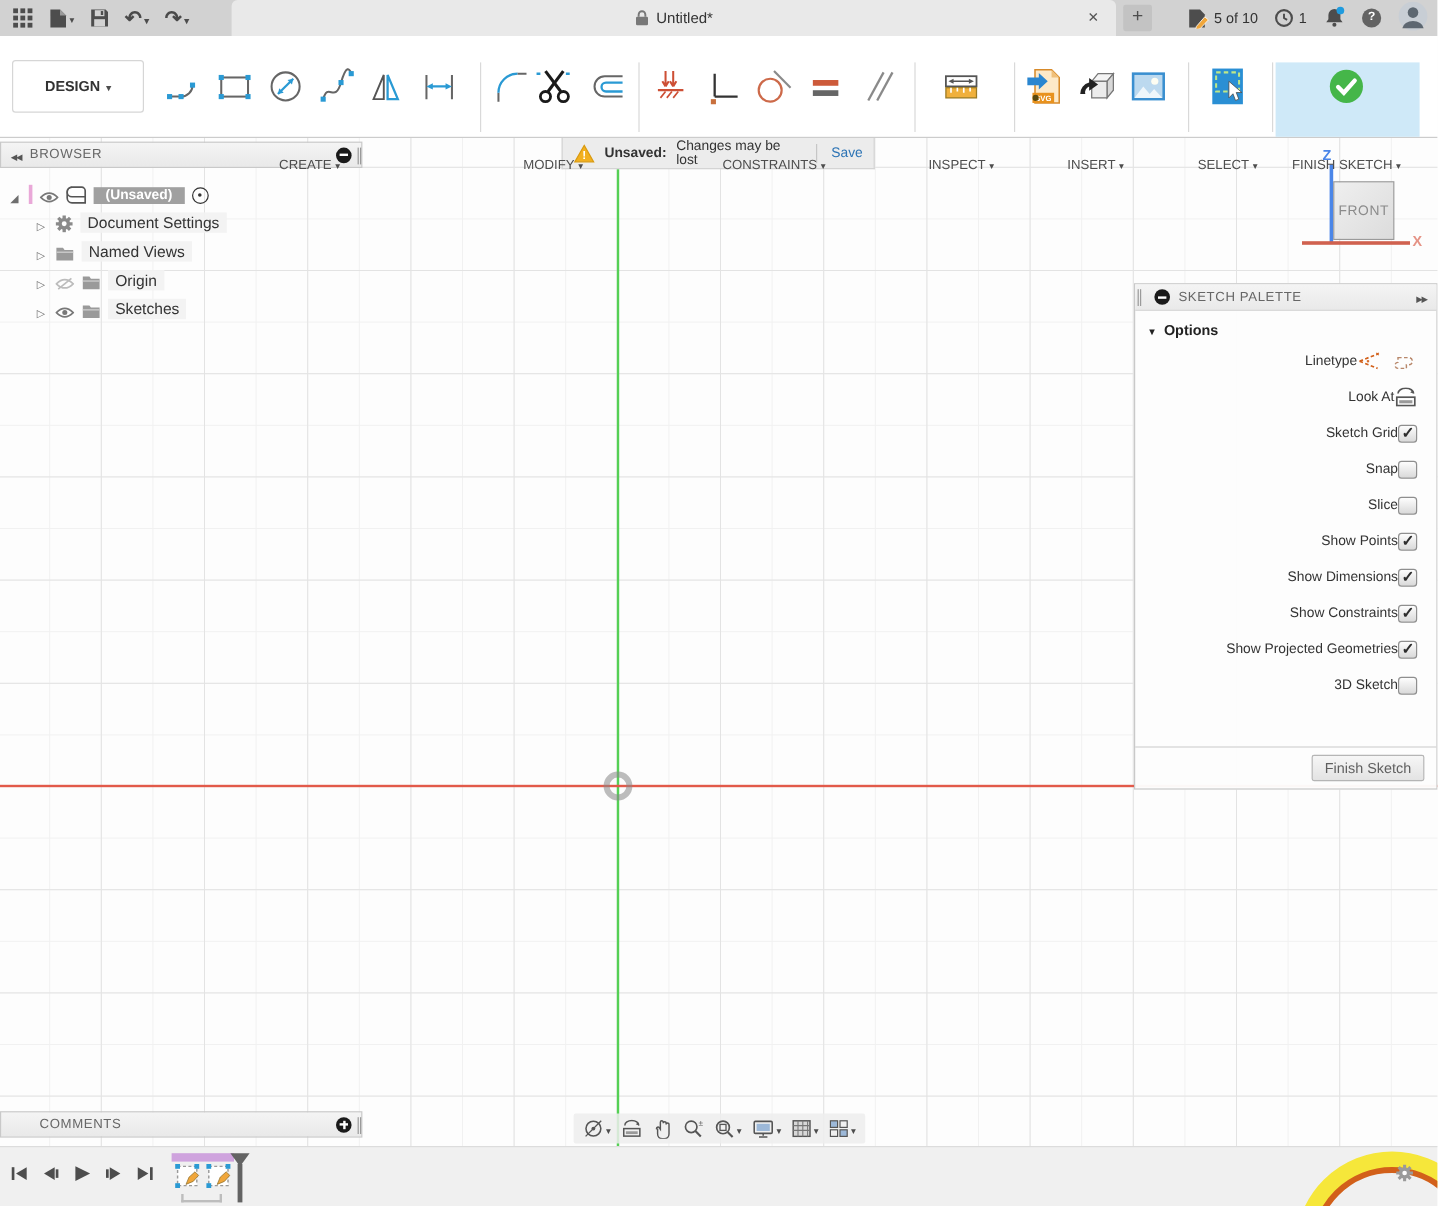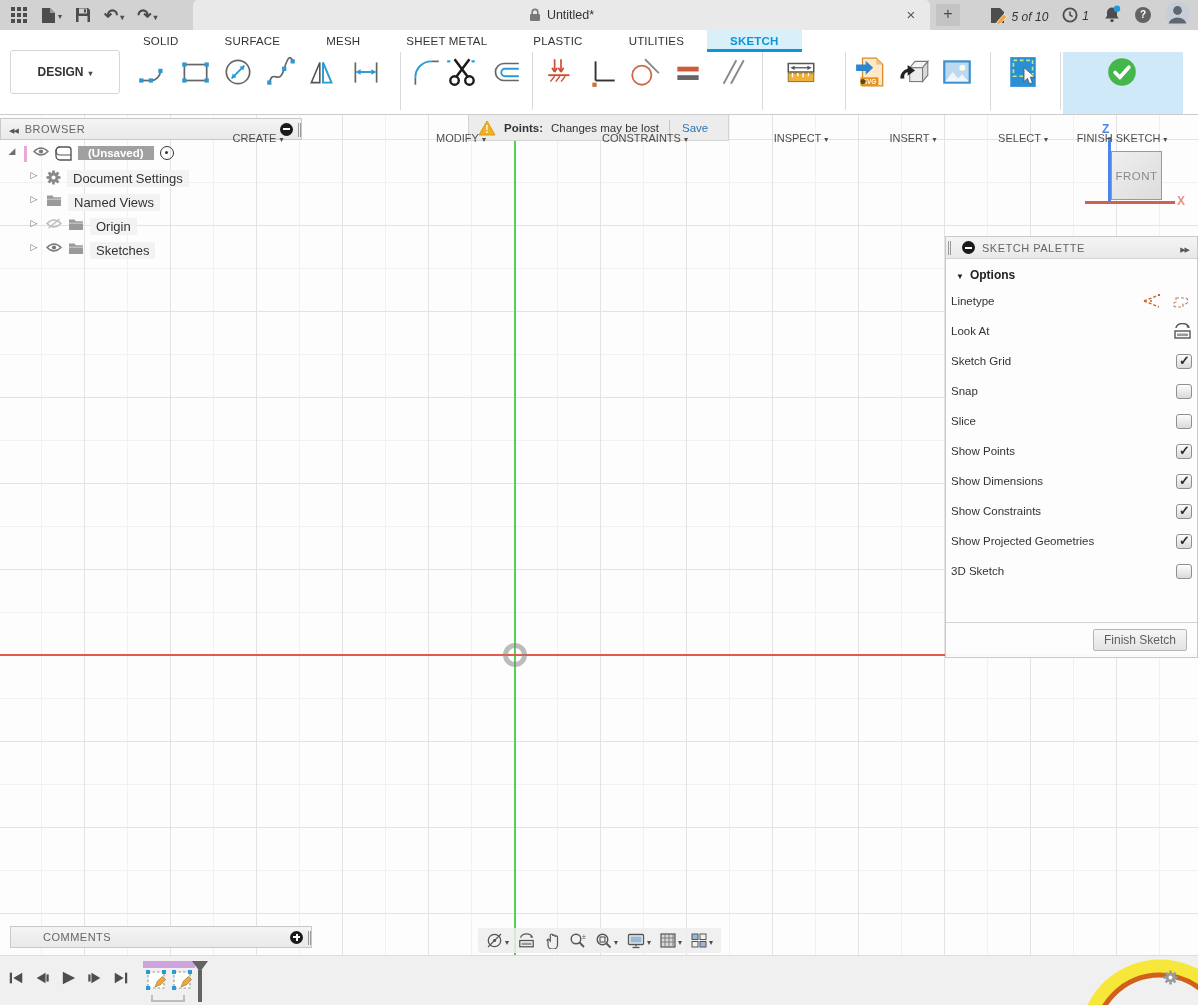--- a/index.html
+++ b/index.html
@@ -12,21 +12,21 @@
   .tb-left { position:absolute; left:0; top:0; height:30px; display:flex; align-items:center; gap:13px; padding-left:10px; }
   .tb-ico { display:flex; align-items:center; gap:2px; cursor:pointer; }
   .caret::after { content:"▾"; font-size:8px; color:#4d4d4d; }
   .doc-tab { position:absolute; left:193px; top:0; width:737px; height:30px; background:#e9e9e9; border-radius:5px 5px 0 0; display:flex; align-items:center; justify-content:center; gap:6px; }
   .doc-tab .close { position:absolute; right:10px; top:6px; width:18px; height:18px; text-align:center; line-height:17px; font-size:15px; color:#555; cursor:pointer; }
   .doc-tab .close::after { content:"×"; }
   .tab-title { font-size:12.5px; color:#333; }
   .newtab-btn { position:absolute; left:936px; top:4px; width:24px; height:22px; background:#c3c3c3; border-radius:2px; color:#4d4d4d; font-size:16px; text-align:center; line-height:20px; cursor:pointer; }
   .newtab-btn::after { content:"+"; }
   .tb-right { position:absolute; right:8px; top:0; height:30px; display:flex; align-items:center; gap:14px; }
-  .count-wrap { display:flex; align-items:flex-end; gap:4px; font-size:12px; color:#333;font-style:italic; }
+  .count-wrap { display:flex; align-items:center; gap:4px; font-size:12px; color:#333; }
   .help-circle { width:16px; height:16px; border-radius:50%; background:#636363; color:#fff; font-size:10px; font-weight:bold; text-align:center; line-height:16px; }
   .help-circle::after { content:"?"; }
   .bell-wrap { position:relative; }
 
   
   .ribbon { position:absolute; left:0; top:30px; width:1198px; height:85px; background:#fff; border-bottom:1px solid #ccc; z-index:30; }
   .ribbon-tabs { position:absolute; left:120px; top:0; height:22px; display:flex; }
   .r-tab { padding:0 23px; line-height:22px; font-size:11.5px; color:#333; letter-spacing:.2px; cursor:pointer; }
   .r-tab.active { background:#d9effa; color:#0a96d7; border-bottom:3px solid #0a96d7; font-weight:bold; }
   .design-btn { position:absolute; left:10px; top:20px; width:110px; height:44px; background:#fff; border:1px solid #d6d6d6; border-radius:3px; display:flex; align-items:center; justify-content:center; gap:5px; font-size:12px; font-weight:bold; color:#333; cursor:pointer; }
@@ -57,21 +57,21 @@
   .circle-plus::after { content:""; position:absolute; left:3px; right:3px; top:5.5px; height:2px; background:#fff; }
   .circle-plus::before { content:""; position:absolute; top:3px; bottom:3px; left:5.5px; width:2px; background:#fff; }
   .dbl-left::after { content:"◀◀"; font-size:7px; color:#555; letter-spacing:-1px; }
   .dbl-right::after { content:"▶▶"; font-size:7px; color:#555; letter-spacing:-1px; }
   .grip { width:3px; height:14px; border-left:1px solid #9a9a9a; border-right:1px solid #9a9a9a; }
 
   .browser-panel { position:absolute; left:0; top:118px; width:306px; z-index:10; }
   .browser-panel .panel-header { width:302px; }
   .b-grip { position:absolute; right:0; top:4px; }
   .tree { padding:6px 0 0 6px; }
-  .tree-row { display:flex; align-items:flex-start; height:24px; gap:6px; }
+  .tree-row { display:flex; align-items:flex-end; height:24px; gap:6px; }
   .tw { width:12px; text-align:center; font-size:9px; color:#555; cursor:pointer; flex:0 0 auto; }
   .tw.open::after { content:"◢"; color:#6e6e6e; }
   .tw.closed::after { content:"▷"; color:#6e6e6e; }
   .doc-color-bar { width:3px; height:16px; background:#e9a8d8; }
   .tree-label { background:rgba(242,242,242,.92); padding:1px 6px; font-size:13px; color:#333; cursor:pointer; }
   .root-label { background:#a0a0a0; color:#fff; padding:1px 10px; font-size:11.5px; font-weight:bold; cursor:pointer; }
   .target-ico { width:14px; height:14px; border:1.5px solid #333; border-radius:50%; position:relative; cursor:pointer; }
   .target-ico::after { content:""; position:absolute; left:4px; top:4px; width:3px; height:3px; border-radius:50%; background:#333; }
 
   .warnbar { position:absolute; left:468px; top:115px; width:261px; height:26px; background:#ececec; border:1px solid #d4d4d4; border-top:none; display:flex; align-items:center; gap:8px; padding:0 9px; z-index:12; }
@@ -86,21 +86,21 @@
   .vc-face { position:absolute; left:26px; top:29px; width:51px; height:49px; background:linear-gradient(135deg,#efefef,#dcdcdc); border:1px solid #9a9a9a; color:#8b8b8b; font-size:11.5px; display:flex; align-items:center; justify-content:center; letter-spacing:.5px; cursor:pointer; }
   .vc-xline { position:absolute; left:0; top:79px; width:90px; height:2.5px; background:#d0614f; }
   .vc-x { position:absolute; left:92px; top:72px; color:#e59386; font-size:12px; font-weight:bold; }
 
   
   .palette { position:absolute; left:945px; top:236px; width:253px; height:422px; background:rgba(253,253,253,.97); border:1px solid #c9c9c9; z-index:10; display:flex; flex-direction:column; }
   .palette .panel-header { border:none; border-bottom:1px solid #d2d2d2; justify-content:flex-start; }
   .palette .panel-header .dbl-right { margin-left:auto; }
   .p-section { display:flex; align-items:center; gap:6px; padding:9px 10px 4px 10px; font-weight:bold; font-size:12px; color:#222; }
   .p-section .tri::after { content:"▼"; font-size:8px; color:#222; }
-  .p-row { height:30px; display:flex; align-items:center; justify-content:space-between; padding:0 5px; }
+  .p-row { height:30px; display:flex; align-items:center; justify-content:flex-end; padding:0 16px; }
   .p-label { font-size:11.5px; color:#333; }
   .checkbox { width:16px; height:15px; border:1px solid #8f8f8f; border-radius:3px; background:linear-gradient(#fdfdfd,#d9d9d9); position:relative; cursor:pointer; }
   .checkbox.checked::after { content:"✓"; position:absolute; left:2px; top:-2px; font-size:13px; font-weight:bold; color:#2e2e2e; }
   .lt-icons { display:flex; gap:10px; }
   .p-footer { margin-top:auto; border-top:1px solid #d2d2d2; padding:6px 10px; display:flex; justify-content:flex-end; }
   .finish-btn { background:linear-gradient(#f6f6f6,#e3e3e3); border:1px solid #b5b5b5; border-radius:2px; color:#5f5f5f; font-size:12px; padding:3px 10px; cursor:pointer; }
 
   
   .comments { position:absolute; left:0; top:926px; width:306px; z-index:10; }
   .comments .panel-header { width:302px; }
@@ -202,29 +202,20 @@
         <svg width="25" height="25" viewBox="0 0 25 25">
             <circle cx="12.5" cy="12.5" r="12" fill="#c8ced5"></circle>
             <circle cx="12.5" cy="9.5" r="4.4" fill="#5d6771"></circle>
             <path d="M3.6 22.5 a9 7 0 0 1 17.8 0 Z" fill="#5d6771"></path>
           </svg>
       </span>
     </div>
   </div>
 
   <div class="ribbon">
-    <div class="ribbon-tabs">
-      <span class="r-tab">SOLID</span>
-      <span class="r-tab">SURFACE</span>
-      <span class="r-tab">MESH</span>
-      <span class="r-tab">SHEET METAL</span>
-      <span class="r-tab">PLASTIC</span>
-      <span class="r-tab">UTILITIES</span>
-      <span class="r-tab active">SKETCH</span>
-    </div>
 
     <div class="finish-bg"></div>
 
     <div class="design-btn">
       <span>DESIGN</span>
         <span class="caret"></span>
     </div>
 
     <div class="tool" style="left:135px">
       <svg width="34" height="34" viewBox="0 0 32 32">
@@ -497,21 +488,21 @@
         <span class="tree-label">Sketches</span>
       </div>
     </div>
   </div>
 
   <div class="warnbar">
     <svg width="18" height="16" viewBox="0 0 18 16">
         <path d="M9 1 L17 15 H1 Z" fill="#f2b01e" stroke="#d99b12"></path>
         <text x="9" y="13" font-size="10" font-weight="bold" fill="#fff" text-anchor="middle">!</text>
       </svg>
-    <b>Points:</b>
+    <b>Unsaved:</b>
     <span class="warn-msg">Changes may be lost</span>
     <span class="warn-sep"></span>
     <span class="save-link">Save</span>
   </div>
 
   <div class="viewcube">
     <span class="vc-z">Z</span>
     <span class="vc-zline"></span>
     <div class="vc-face">FRONT</div>
     <span class="vc-xline"></span>
@@ -585,21 +576,21 @@
       <span class="p-label">3D Sketch</span>
       <span class="checkbox"></span>
     </div>
 
     <div class="p-footer">
       <button class="finish-btn">Finish Sketch</button>
     </div>
   </div>
 
   <div class="comments">
-    <div class="panel-header" style="position:relative;margin-left:10px;">
+    <div class="panel-header" style="position:relative;">
       <span class="panel-title">COMMENTS</span>
       <span class="circle-plus"></span>
       <span class="grip" style="position:absolute;right:0;top:4px;"></span>
     </div>
   </div>
 
   <div class="navbar">
     <span class="nav-ico">
       <svg width="17" height="17" viewBox="0 0 17 17">
           <circle cx="8.5" cy="8.5" r="6.2" fill="none" stroke="#555" stroke-width="1.3"></circle>

